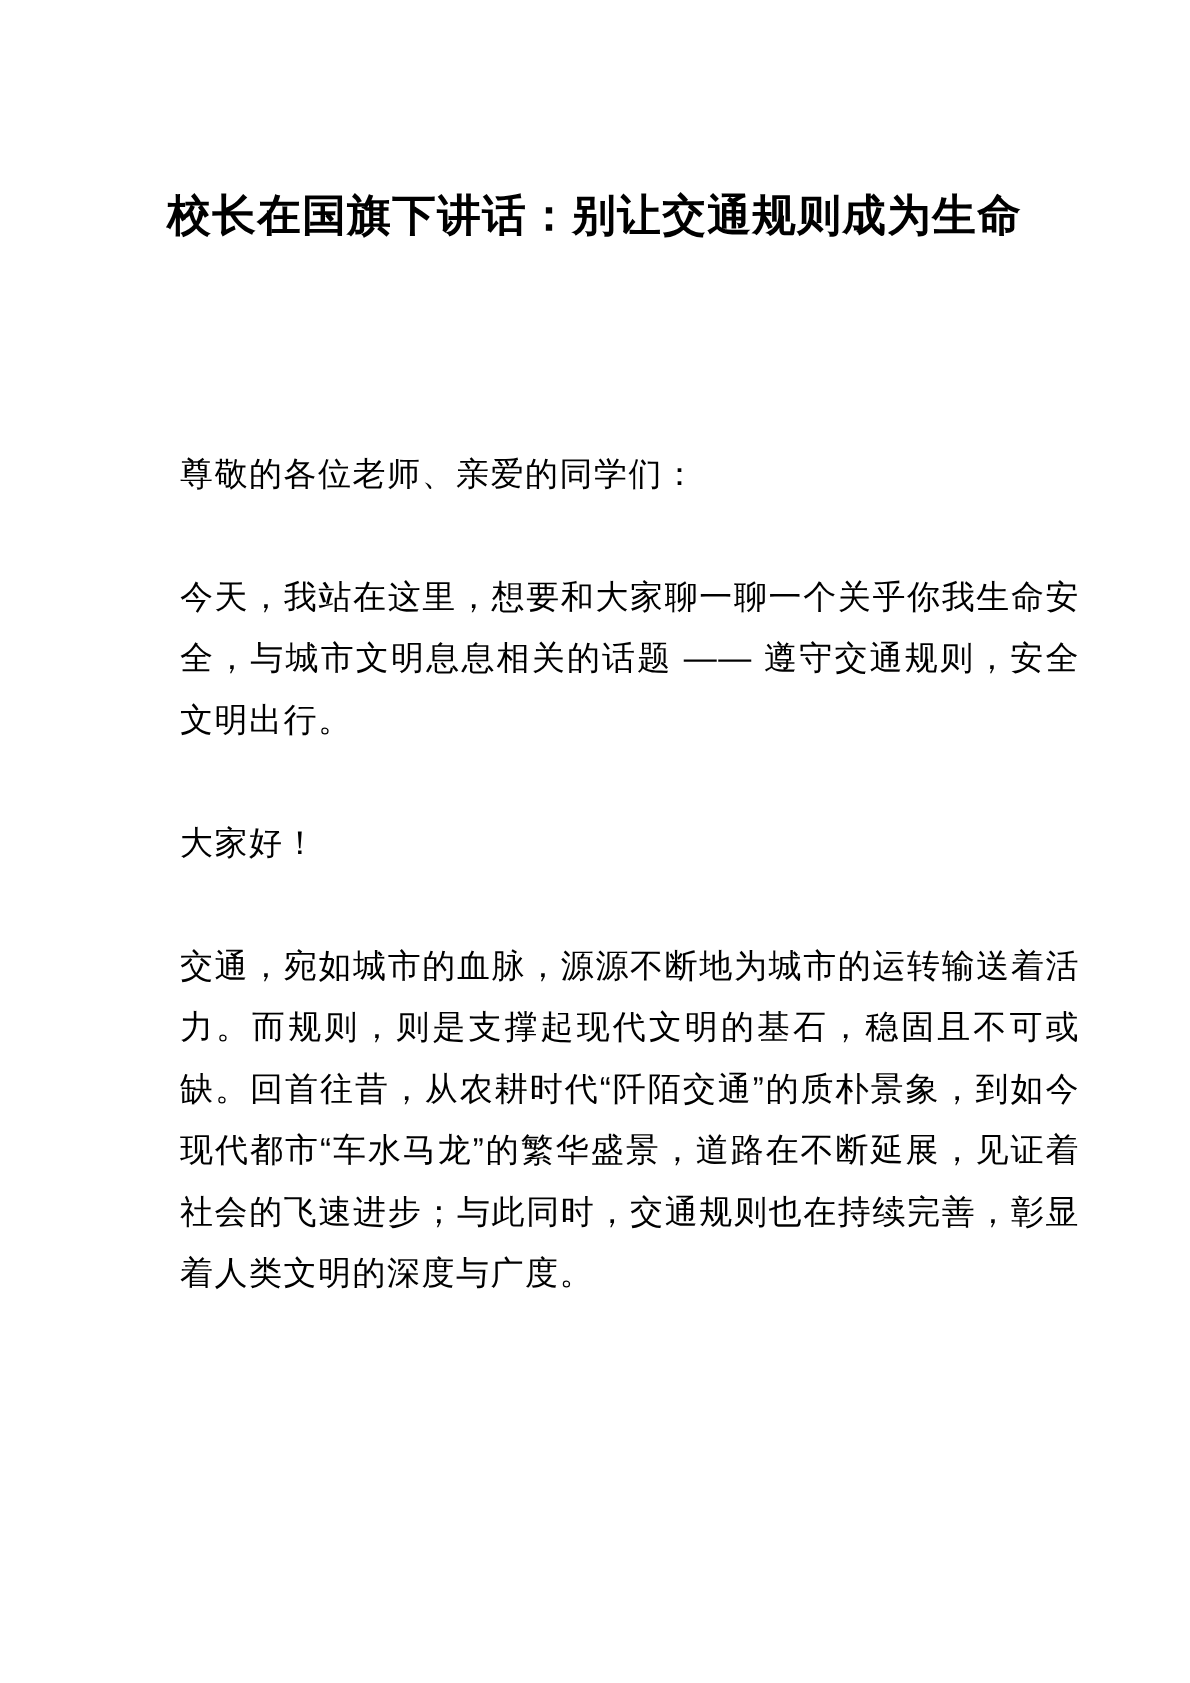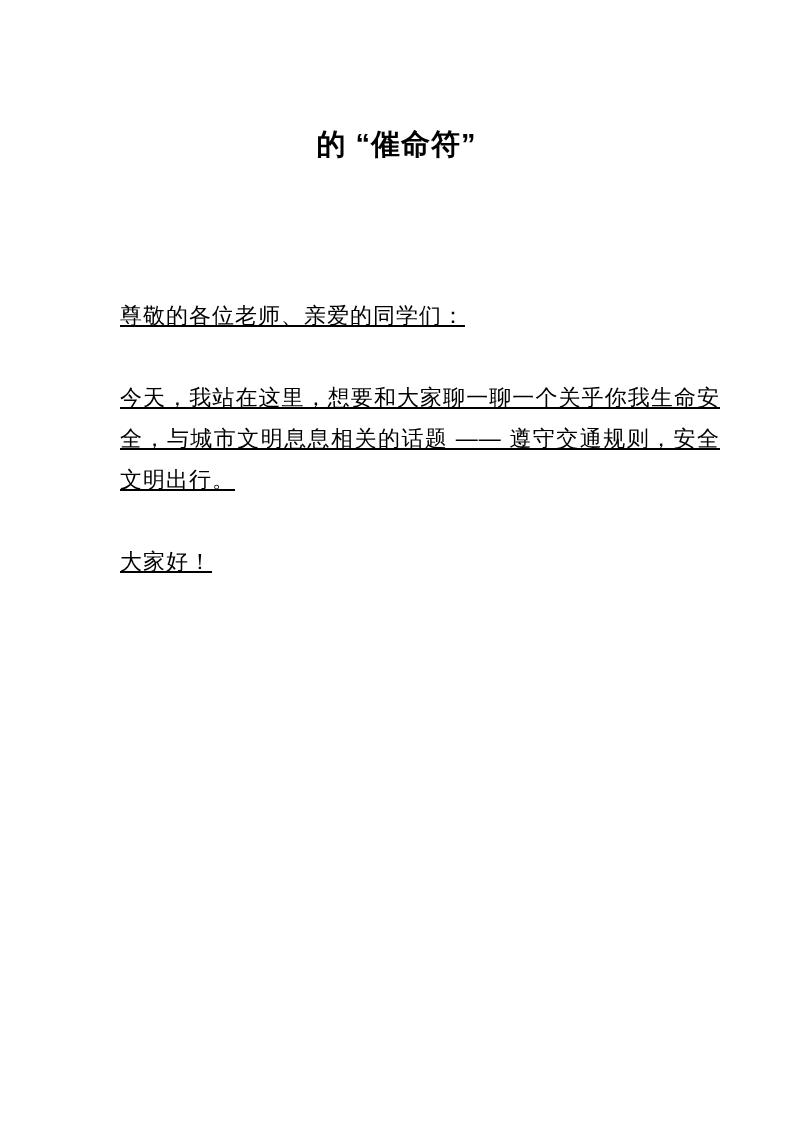--- a/index.html
+++ b/index.html
@@ -39,31 +39,31 @@
     width: 600px;
     font-size: 22px;
     line-height: 41px;
     letter-spacing: 1px;
     text-align: justify;
     color: #000000;
   }
   .doc-body p {
     margin: 0 0 41px 0;
     padding: 0;
-    text-decoration: underline;
   }
 </style>
 </head>
 <body>
 
 <div class="page">
 
   <h1 class="doc-title">
-    <span class="title-line">的 “催命符”</span>
+    <span class="title-line">校长在国旗下讲话：别让交通规则成为生命</span>
   </h1>
 
   <div class="doc-body">
     <p>尊敬的各位老师、亲爱的同学们：</p>
     <p>今天，我站在这里，想要和大家聊一聊一个关乎你我生命安全，与城市文明息息相关的话题 —— 遵守交通规则，安全文明出行。</p>
     <p>大家好！</p>
+    <p>交通，宛如城市的血脉，源源不断地为城市的运转输送着活力。而规则，则是支撑起现代文明的基石，稳固且不可或缺。回首往昔，从农耕时代“阡陌交通”的质朴景象，到如今现代都市“车水马龙”的繁华盛景，道路在不断延展，见证着社会的飞速进步；与此同时，交通规则也在持续完善，彰显着人类文明的深度与广度。</p>
   </div>
 
 </div>
 
 </body></html>

